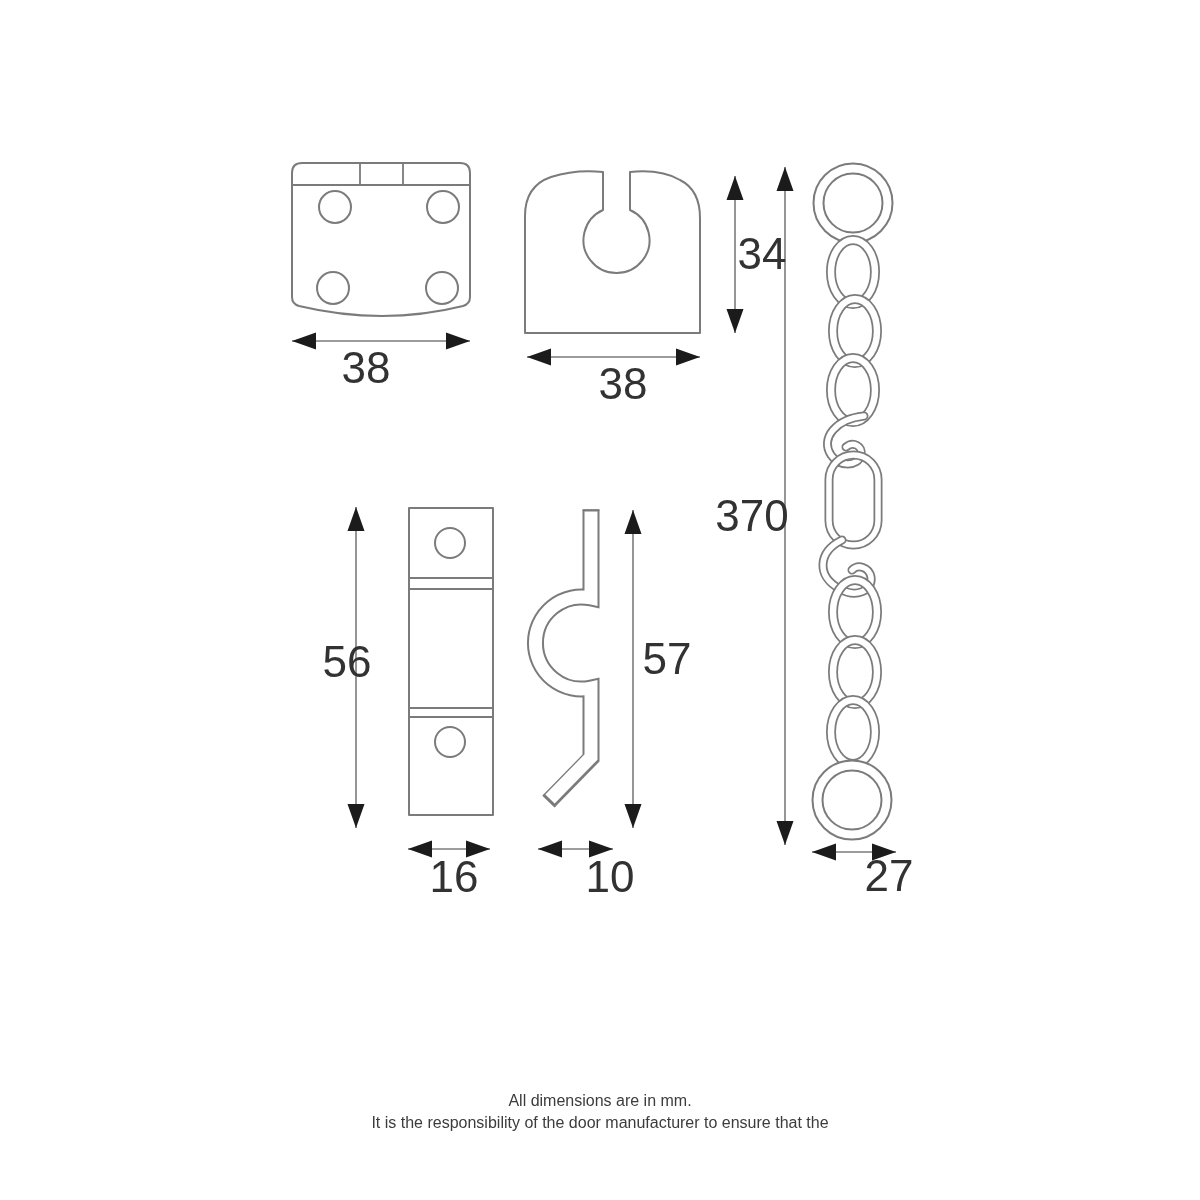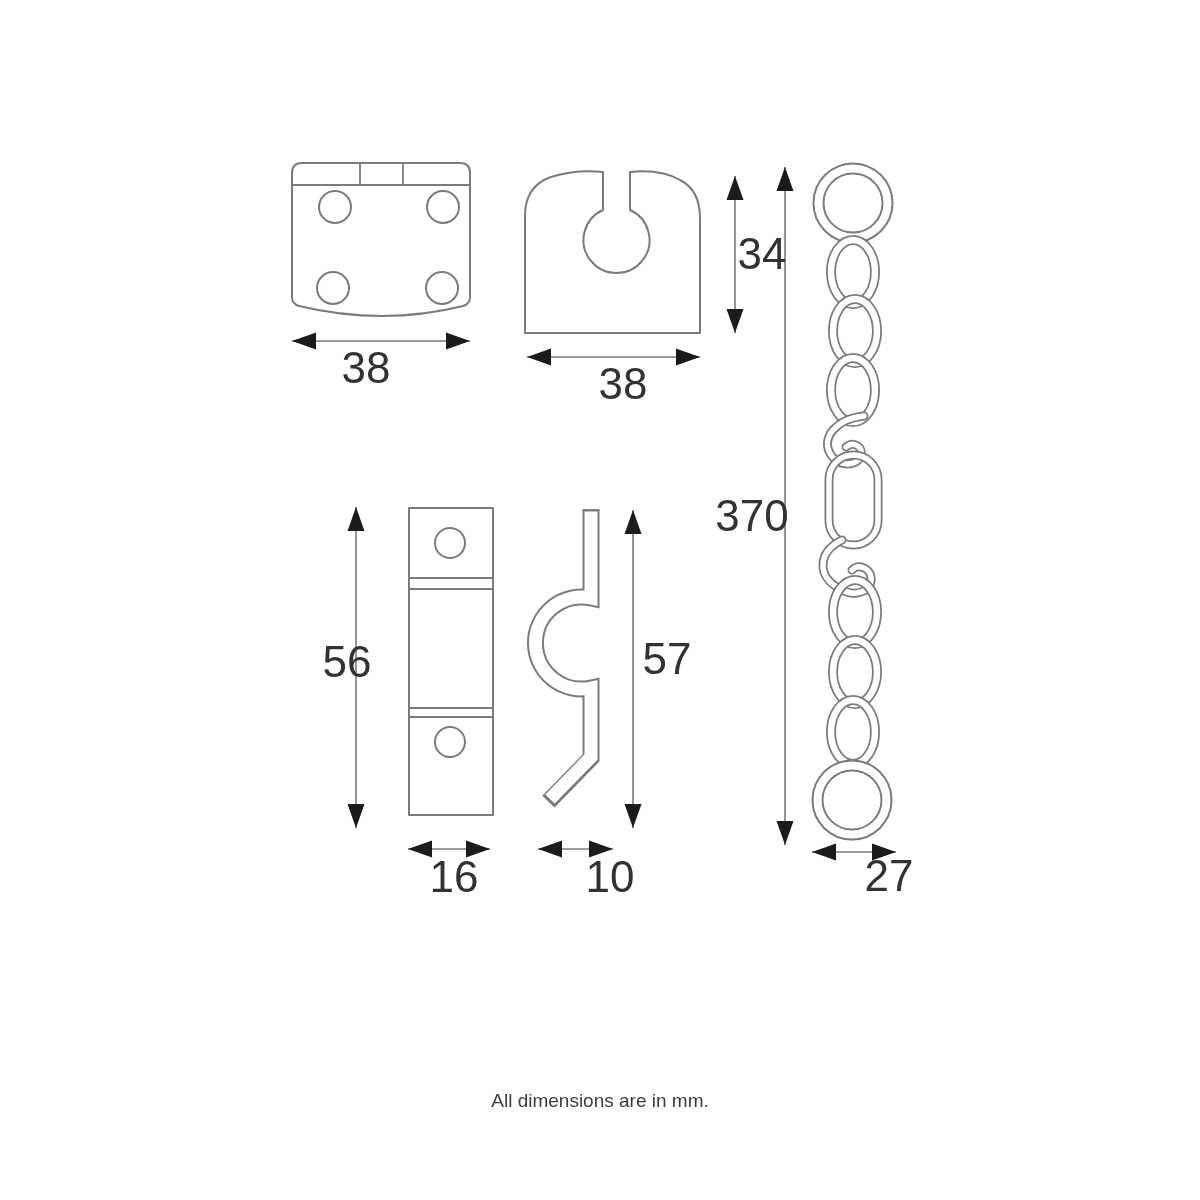--- a/index.html
+++ b/index.html
@@ -33,21 +33,21 @@
     color:var(--ink);
     white-space:nowrap;
     letter-spacing:0px;
   }
   
   .footer{
     position:absolute;
     left:0;top:1090px;width:1200px;
     text-align:center;
     color:#3c3c3c;
-    font-size:19px;
+    font-size:16px;
     line-height:21.8px;
   }
 </style>
 </head>
 <body>
 
 <div class="stage">
 
   <svg class="drawing-svg" width="1200" height="1200" viewBox="0 0 1200 1200" xmlns="http://www.w3.org/2000/svg">
 
@@ -175,15 +175,16 @@
   <div class="dim" style="left:762px;top:254px;">34</div>
   <div class="dim" style="left:752px;top:516px;">370</div>
   <div class="dim" style="left:347px;top:662px;">56</div>
   <div class="dim" style="left:667px;top:659px;">57</div>
   <div class="dim" style="left:438px;top:877px;margin-left:16px;">16</div>
   <div class="dim" style="left:610px;top:877px;text-align:center;">10</div>
   <div class="dim" style="left:854px;top:876px;margin-left:35px;">27</div>
 
   <div class="footer">
     <div>All dimensions are in mm.</div>
+    <div>It is the responsibility of the door manufacturer to ensure that the</div>
   </div>
 
 </div>
 
 </body></html>

